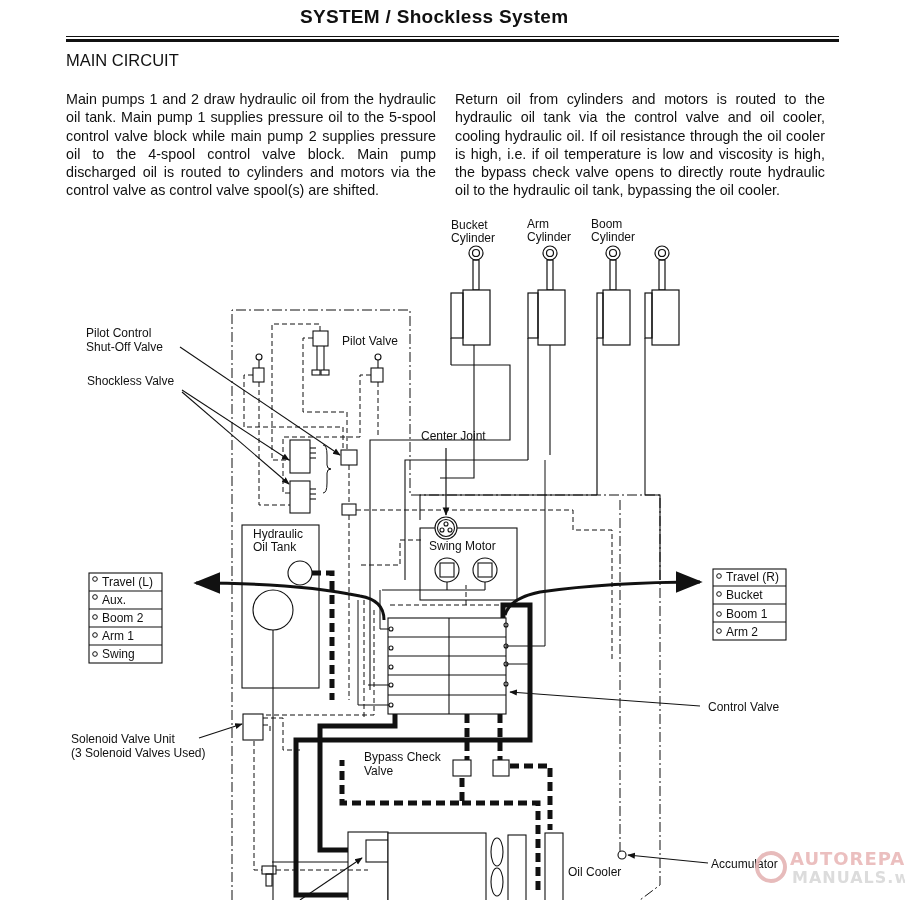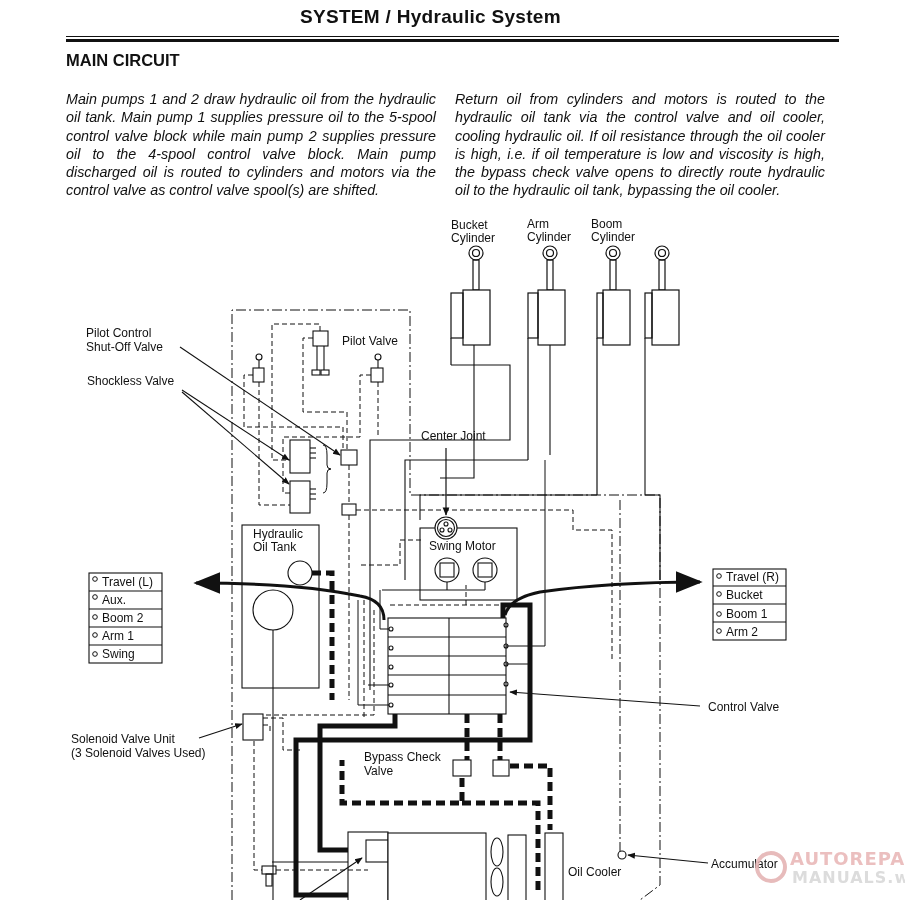--- a/index.html
+++ b/index.html
@@ -2,34 +2,34 @@
 <html><head>
 <meta charset="utf-8">
 <style>
   html, body { margin:0; padding:0; background:#ffffff; }
   body { width:905px; height:900px; position:relative; overflow:hidden;
          font-family:"Liberation Sans", sans-serif; color:#111; }
   .header-title { position:absolute; left:300px; top:6px; font-size:19px; font-weight:bold;
                   letter-spacing:0.3px; color:#111; }
   .rule-thin { position:absolute; left:66px; top:36px; width:773px; height:1px; background:#111; }
   .rule-thick { position:absolute; left:66px; top:39px; width:773px; height:3px; background:#111; }
-  .section-title { position:absolute; left:66px; top:51px; font-size:16.5px; font-weight:bold; color:#111; }
+  .section-title { position:absolute; left:66px; top:51px; font-size:16.5px; font-weight:normal; color:#111; }
   .para { position:absolute; top:90px; width:370px; font-size:14.3px; line-height:18.3px;
-          text-align:justify; color:#111;font-style:italic; }
+          text-align:justify; color:#111; }
   .para.left { left:66px; }
   .para.right { left:455px; }
   svg.diagram { position:absolute; left:0; top:0; }
   .lbl { font-family:"Liberation Sans", sans-serif; font-size:12px; fill:#111; }
   .wm1 { font-family:"DejaVu Sans", sans-serif; font-size:18px; font-weight:bold; fill:#e8b4b4; letter-spacing:1px; }
   .wm2 { font-family:"DejaVu Sans", sans-serif; font-size:16px; font-weight:bold; fill:#d6d6d6; letter-spacing:1px; }
 </style>
 </head>
 <body>
 
-<div class="header-title">SYSTEM / Hydraulic System</div>
+<div class="header-title">SYSTEM / Shockless System</div>
 <div class="rule-thin"></div>
 <div class="rule-thick"></div>
 <div class="section-title">MAIN CIRCUIT</div>
 <div class="para left">Main pumps 1 and 2 draw hydraulic oil from the hydraulic oil tank. Main pump 1 supplies pressure oil to the 5-spool control valve block while main pump 2 supplies pressure oil to the 4-spool control valve block. Main pump discharged oil is routed to cylinders and motors via the control valve as control valve spool(s) are shifted.</div>
 <div class="para right">Return oil from cylinders and motors is routed to the hydraulic oil tank via the control valve and oil cooler, cooling hydraulic oil. If oil resistance through the oil cooler is high, i.e. if oil temperature is low and viscosity is high, the bypass check valve opens to directly route hydraulic oil to the hydraulic oil tank, bypassing the oil cooler.</div>
 
 <svg class="diagram" width="905" height="900" viewBox="0 0 905 900">
   <defs>
     <marker id="arr" viewBox="0 0 10 10" refX="9" refY="5" markerWidth="9" markerHeight="9" orient="auto-start-reverse">
       <path d="M0,1 L10,5 L0,9 z" fill="#111"></path>

